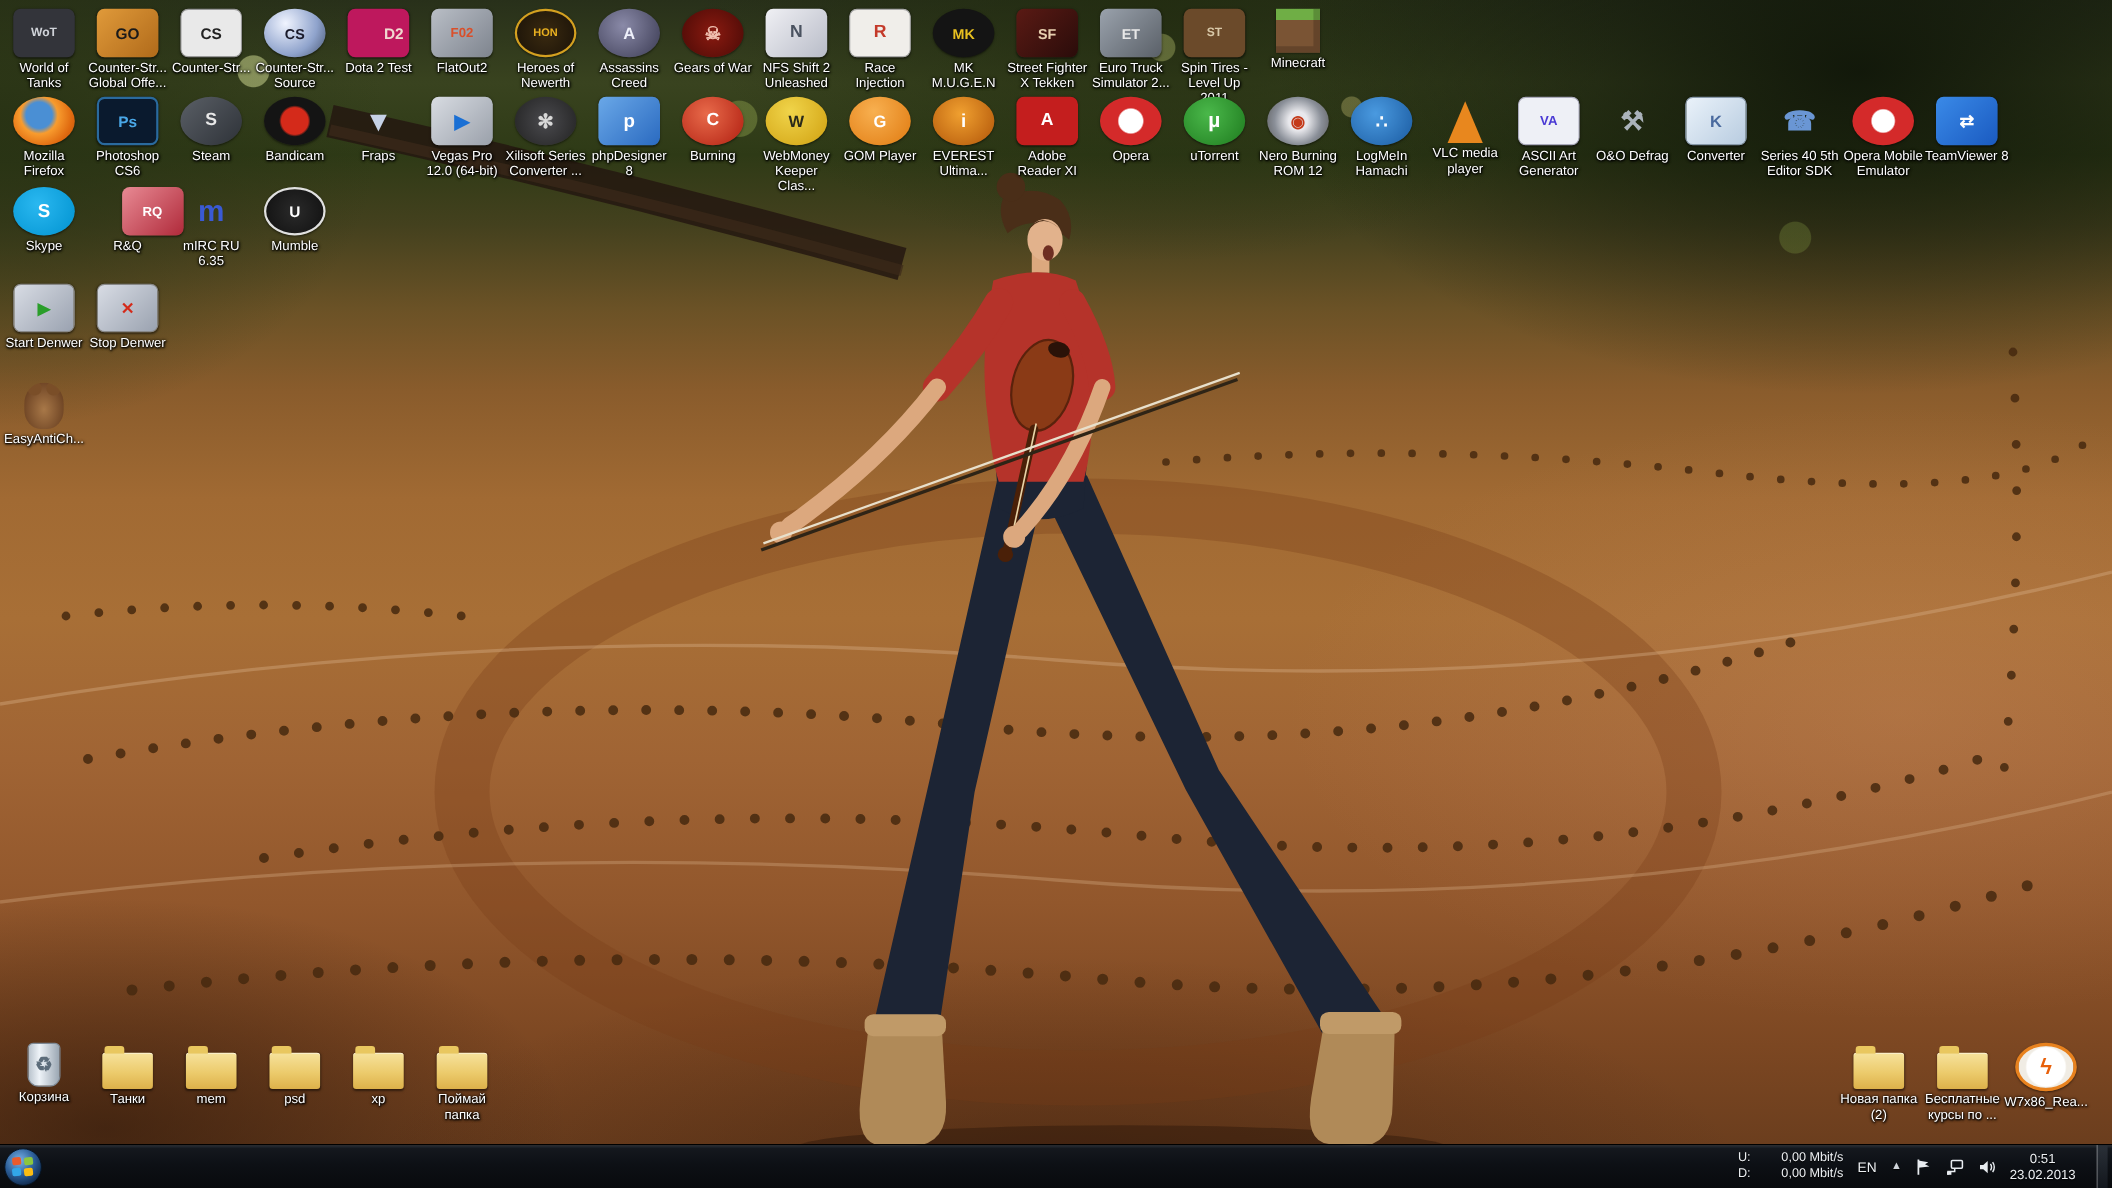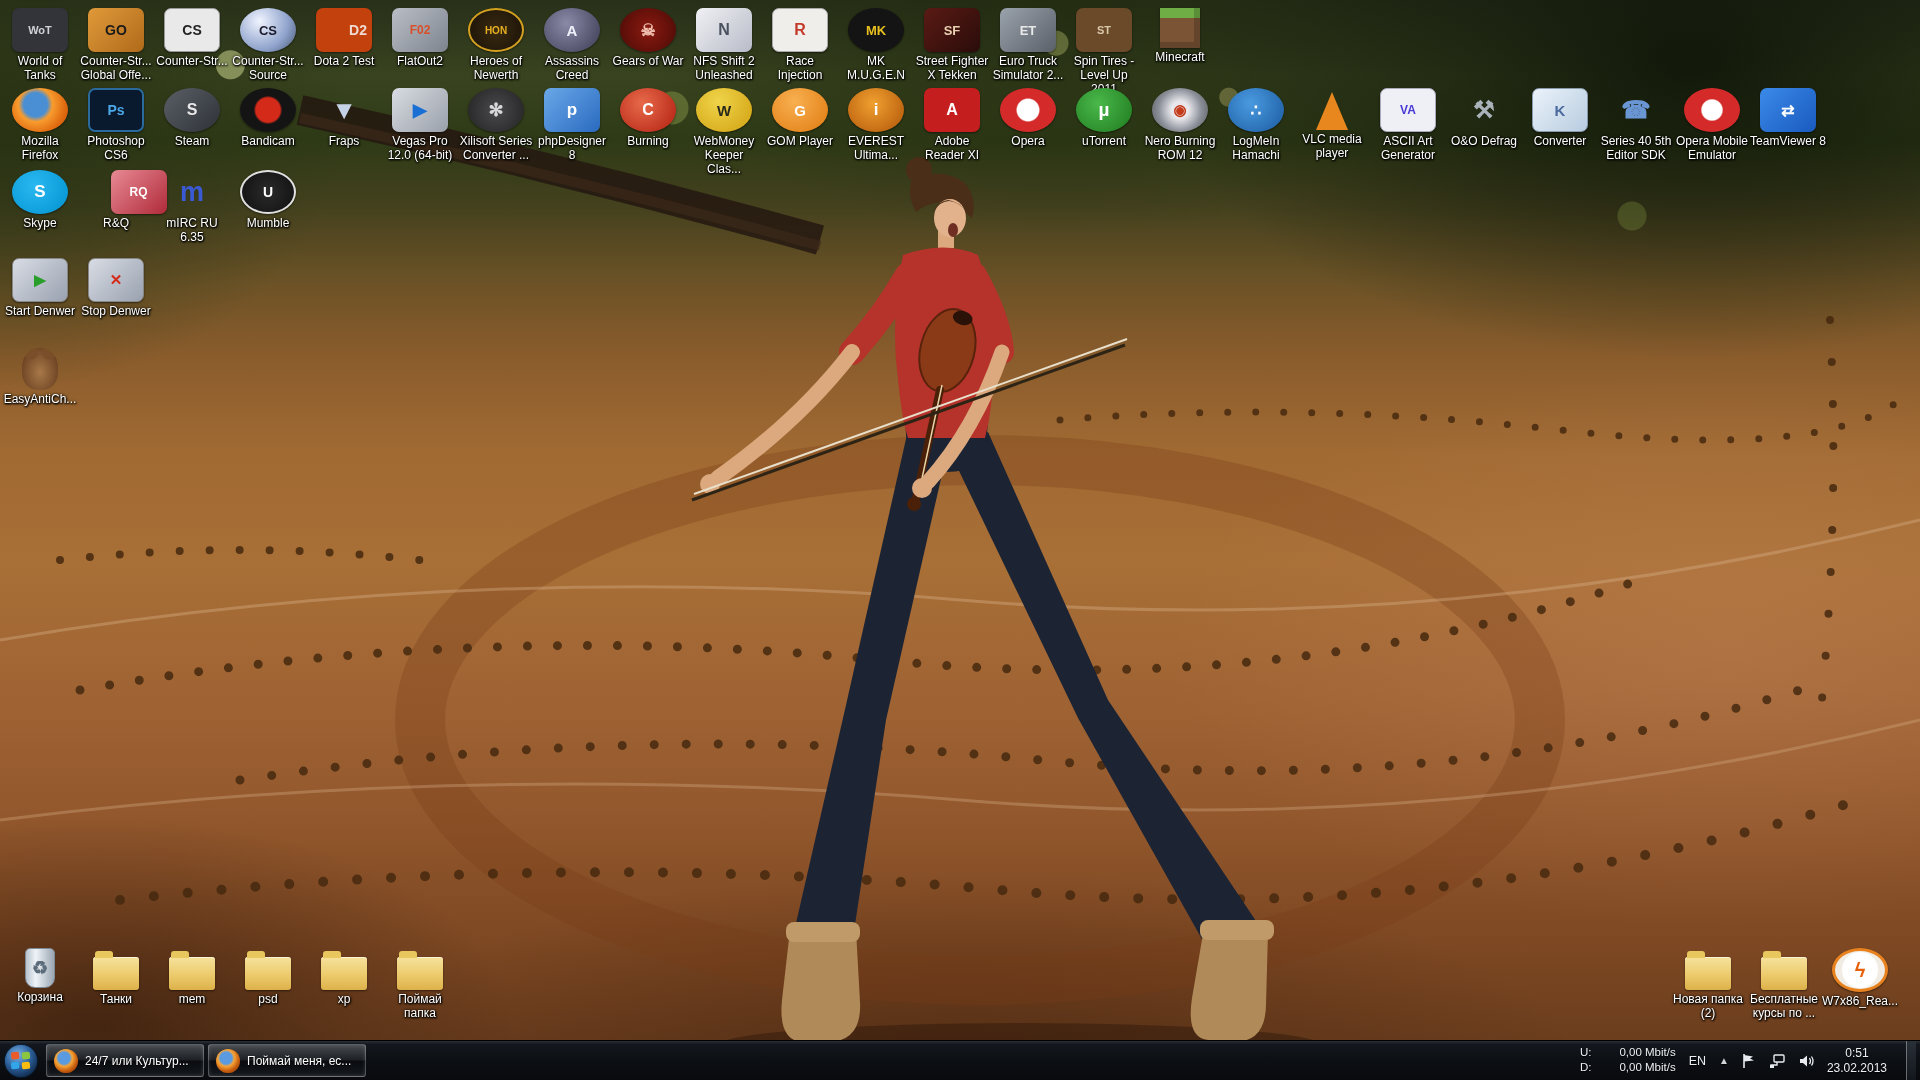--- a/index.html
+++ b/index.html
@@ -175,21 +175,21 @@
         <div class="tile shape-square" style="background: rgb(233, 233, 233); color: rgb(34, 34, 34); font-size: 14px; border: 1px solid rgb(153, 153, 153);">CS</div>
         <div class="dlabel">Counter-Str...</div>
       </div>
 
       <div class="dicon">
         <div class="tile shape-circle" style="background: radial-gradient(circle at 35% 30%, rgb(240, 244, 255), rgb(143, 163, 204) 60%, rgb(69, 83, 110)); color: rgb(26, 26, 42); font-size: 13px;">CS</div>
         <div class="dlabel">Counter-Str... Source</div>
       </div>
 
       <div class="dicon">
-        <div class="tile shape-square" style="background: #c2410c; color: rgb(240, 217, 208); font-size: 14px; padding-left: 28px;">D2</div>
+        <div class="tile shape-square" style="background: #be185d; color: rgb(240, 217, 208); font-size: 14px; padding-left: 28px;">D2</div>
         <div class="dlabel">Dota 2 Test</div>
       </div>
 
       <div class="dicon">
         <div class="tile shape-square" style="background: linear-gradient(135deg, rgb(185, 190, 198), rgb(126, 132, 142)); color: rgb(217, 79, 42); font-size: 12px;">F02</div>
         <div class="dlabel">FlatOut2</div>
       </div>
 
       <div class="dicon">
         <div class="tile shape-circle" style="background: radial-gradient(circle, rgb(58, 42, 16), rgb(26, 18, 8)); color: rgb(232, 176, 32); font-size: 10px; border: 2px solid rgb(212, 160, 32);">HON</div>
@@ -465,32 +465,20 @@
           </radialGradient>
         </defs>
         <circle cx="20" cy="20" r="18.5" fill="url(#orb)" stroke="#071524" stroke-width="1"></circle>
         <rect x="9" y="10" width="9" height="8" rx="2" fill="#ea5b2c" transform="rotate(-6 13.5 14)"></rect>
         <rect x="21" y="10" width="9" height="8" rx="2" fill="#8cc63f" transform="rotate(-6 25.5 14)"></rect>
         <rect x="9" y="21" width="9" height="8" rx="2" fill="#32a6e8" transform="rotate(-6 13.5 25)"></rect>
         <rect x="21" y="21" width="9" height="8" rx="2" fill="#fbbc12" transform="rotate(-6 25.5 25)"></rect>
       </svg>
     </button>
 
-    <div style="display:flex;">
-
-        <button class="task-btn">
-          <span class="ff-icon"></span>
-          <span class="task-btn-label">24/7 или Культур...</span>
-        </button>
-
-        <button class="task-btn">
-          <span class="ff-icon"></span>
-          <span class="task-btn-label">Поймай меня, ес...</span>
-        </button>
-      </div>
 
     <div class="tray">
       <div class="net-meter">
         <span>U:</span>
         <span>0,00 Mbit/s</span>
         <span>D:</span>
         <span>0,00 Mbit/s</span>
       </div>
       <div class="tray-lang">EN</div>
       <div class="tray-up">▲</div>

